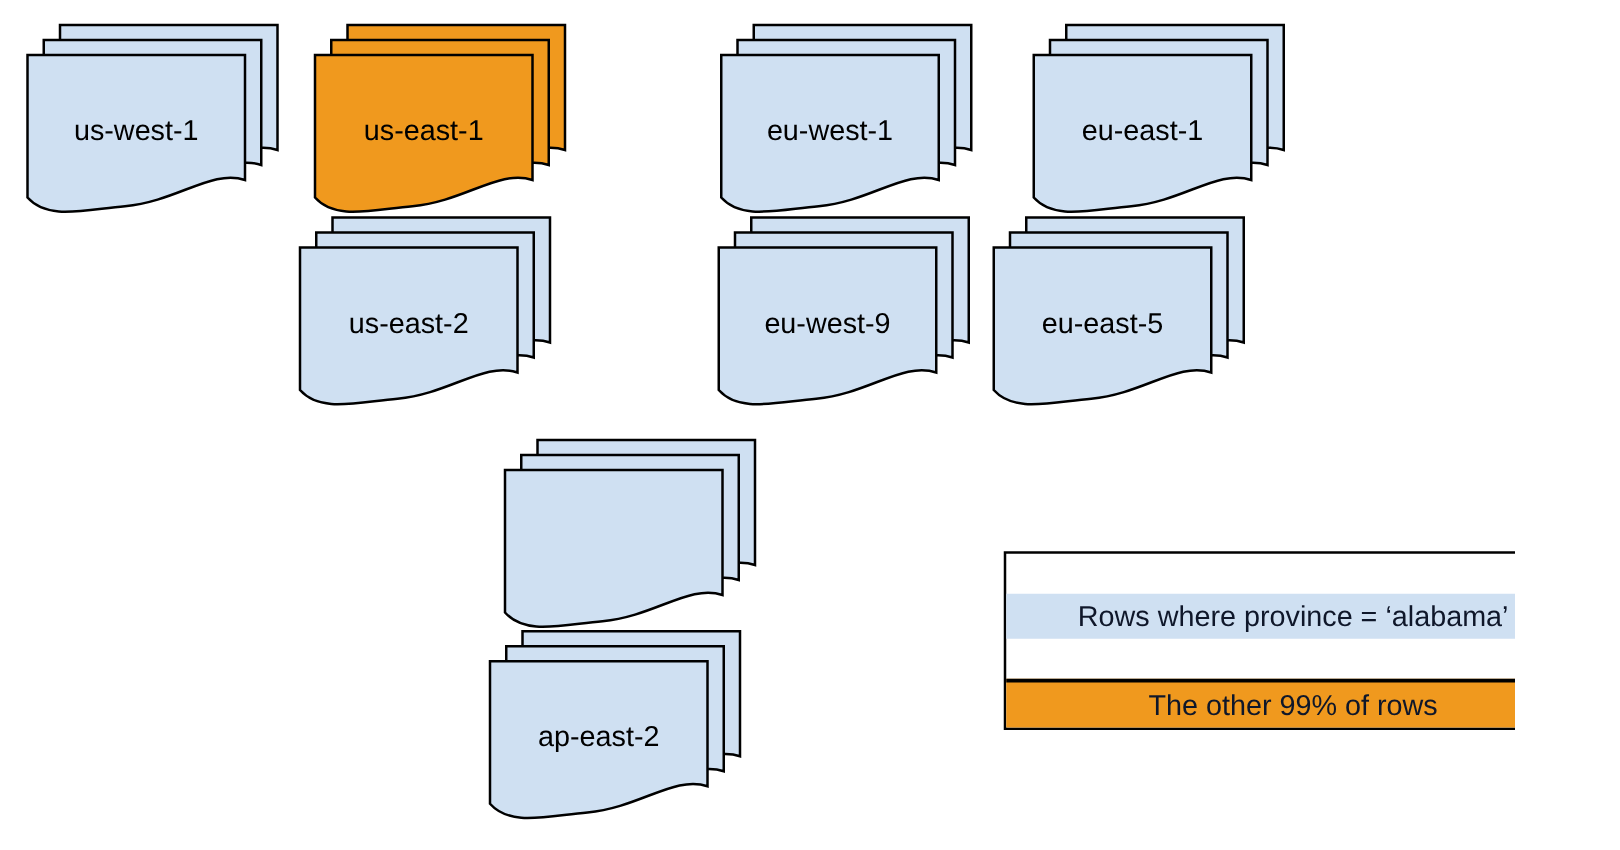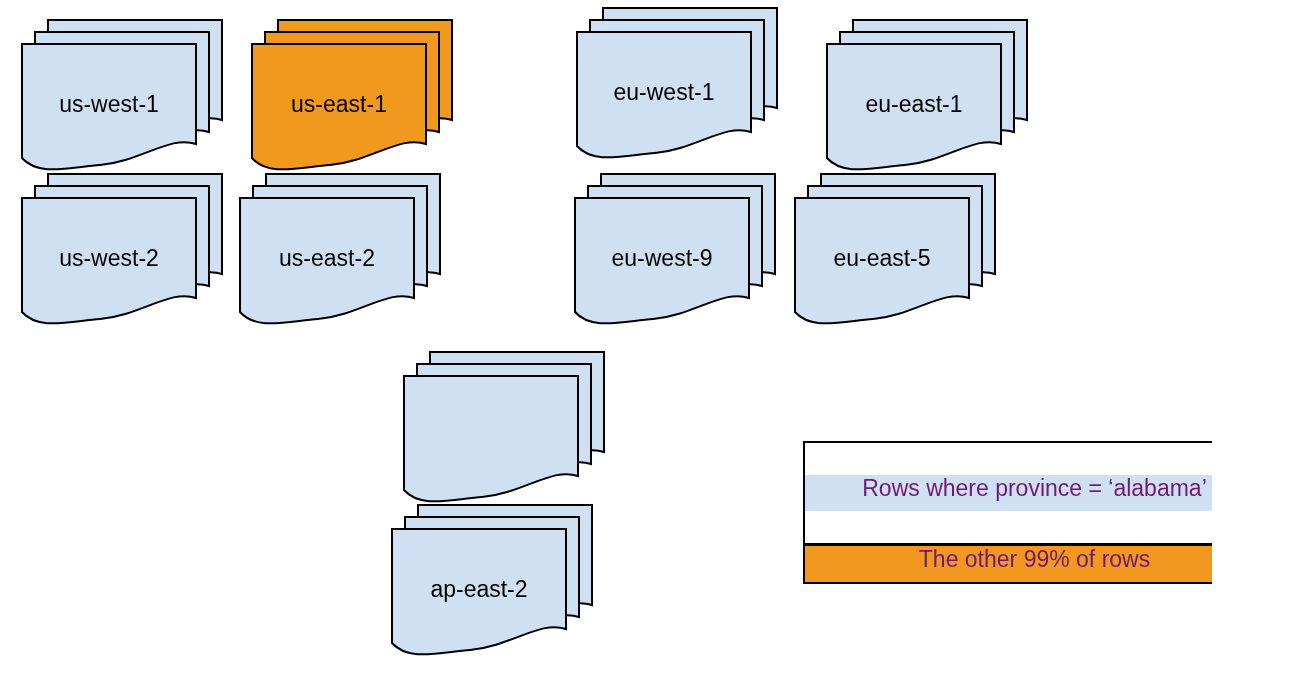--- a/index.html
+++ b/index.html
@@ -58,24 +58,24 @@
     height: 143px;
     border: 2px solid var(--stroke, #000000);
     box-sizing: border-box;
     display: flex;
     flex-direction: column;
     z-index: 5;
   }
   .legend-row {
     flex: 1;
     display: flex;
-    align-items: flex-start;
+    align-items: center;
     justify-content: center;
     font-size: 23px;
-    color: #701a75;
+    color: #0f172a;
     margin-top: 32px;
   }
   .legend-row.row-default {
     background: var(--blue, #CFE0F2);
   }
   .legend-row.row-highlight {
     background: var(--orange, #F0991E);
     border-top: 3px solid var(--stroke, #000000);
   }
   .z-row1 { z-index: 30; }
@@ -106,46 +106,38 @@
 
   <div class="stack z-row1 highlight" style="left:250px; top:18px;">
     <svg class="doc-svg" width="204" height="160" viewBox="0 0 204 160">
       <use href="#docshape" transform="translate(28,2)"></use>
       <use href="#docshape" transform="translate(15,14)"></use>
       <use href="#docshape" transform="translate(2,26)"></use>
     </svg>
     <div class="stack-label">us-east-1</div>
   </div>
 
-  <div class="stack z-row1" style="left:575px; top:6px;">
+  <div class="stack z-row1" style="left:575px; top:18px;">
     <svg class="doc-svg" width="204" height="160" viewBox="0 0 204 160">
       <use href="#docshape" transform="translate(28,2)"></use>
       <use href="#docshape" transform="translate(15,14)"></use>
       <use href="#docshape" transform="translate(2,26)"></use>
     </svg>
     <div class="stack-label">eu-west-1</div>
   </div>
 
   <div class="stack z-row1" style="left:825px; top:18px;">
     <svg class="doc-svg" width="204" height="160" viewBox="0 0 204 160">
       <use href="#docshape" transform="translate(28,2)"></use>
       <use href="#docshape" transform="translate(15,14)"></use>
       <use href="#docshape" transform="translate(2,26)"></use>
     </svg>
     <div class="stack-label">eu-east-1</div>
   </div>
 
-  <div class="stack z-row2" style="left:20px; top:172px;">
-    <svg class="doc-svg" width="204" height="160" viewBox="0 0 204 160">
-      <use href="#docshape" transform="translate(28,2)"></use>
-      <use href="#docshape" transform="translate(15,14)"></use>
-      <use href="#docshape" transform="translate(2,26)"></use>
-    </svg>
-    <div class="stack-label">us-west-2</div>
-  </div>
 
   <div class="stack z-row2" style="left:238px; top:172px;">
     <svg class="doc-svg" width="204" height="160" viewBox="0 0 204 160">
       <use href="#docshape" transform="translate(28,2)"></use>
       <use href="#docshape" transform="translate(15,14)"></use>
       <use href="#docshape" transform="translate(2,26)"></use>
     </svg>
     <div class="stack-label">us-east-2</div>
   </div>
 

